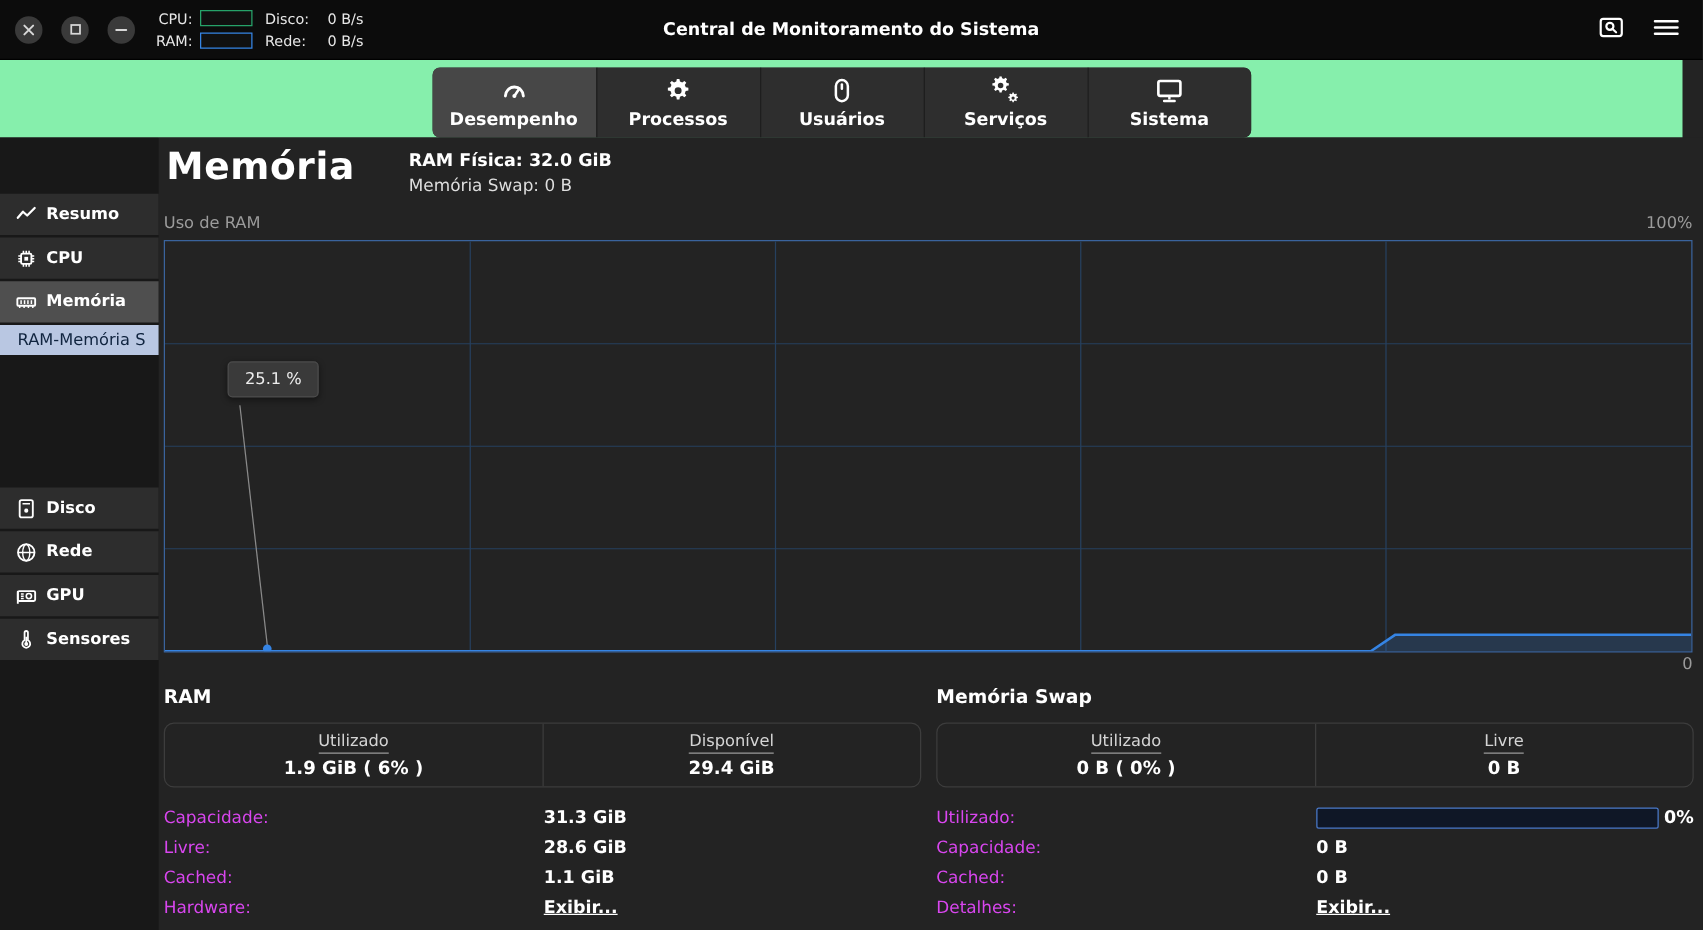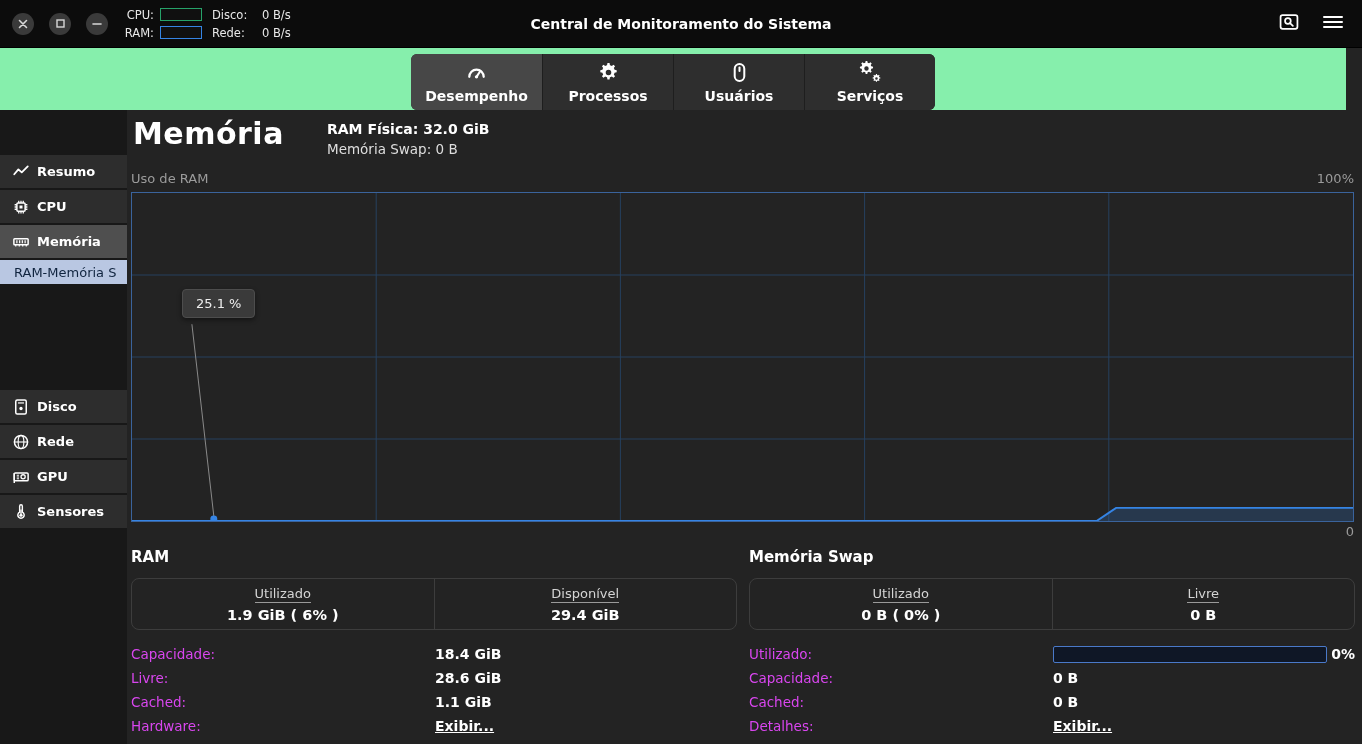--- a/index.html
+++ b/index.html
@@ -182,20 +182,30 @@
       <span class="ticon">
           <svg width="23" height="23" viewBox="0 0 24 24" fill="#fff">
             <use href="#gearp" transform="translate(-1.8,-1.8) scale(0.8)"></use>
             <g transform="translate(12.6,12.6) scale(0.47)">
               <use href="#gearp"></use>
             </g>
           </svg>
         </span>
       <span>Serviços</span>
     </button>
+    <button class="tab">
+      <span class="ticon">
+          <svg width="23" height="23" viewBox="0 0 24 24">
+            <rect x="2.8" y="4" width="18.4" height="12.4" rx="1.5" fill="none" stroke="#fff" stroke-width="2.2"></rect>
+            <path d="M12 16.4v3" stroke="#fff" stroke-width="2"></path>
+            <path d="M7.6 20.6h8.8" stroke="#fff" stroke-width="2" stroke-linecap="round"></path>
+          </svg>
+        </span>
+      <span>Sistema</span>
+    </button>
   </div>
 </nav>
 
 <aside class="sidebar">
   <div class="side-item">
     <span class="sicon">
         <svg width="18" height="18" viewBox="0 0 24 24">
           <polyline points="3,15 8.5,8.5 13,12.5 21,4.5" fill="none" stroke="#fff" stroke-width="2.4" stroke-linecap="round" stroke-linejoin="round"></polyline>
         </svg>
       </span>
@@ -308,21 +318,21 @@
           <span class="sumval">1.9 GiB ( 6% )</span>
         </div>
         <div class="sumcol">
           <span class="sumhead">Disponível</span>
           <span class="sumval">29.4 GiB</span>
         </div>
       </div>
       <div class="rows">
         <div class="row">
           <span class="lab">Capacidade:</span>
-          <span class="val">18.4 GiB</span>
+          <span class="val">31.3 GiB</span>
         </div>
         <div class="row">
           <span class="lab">Livre:</span>
           <span class="val">28.6 GiB</span>
         </div>
         <div class="row">
           <span class="lab">Cached:</span>
           <span class="val">1.1 GiB</span>
         </div>
         <div class="row">

